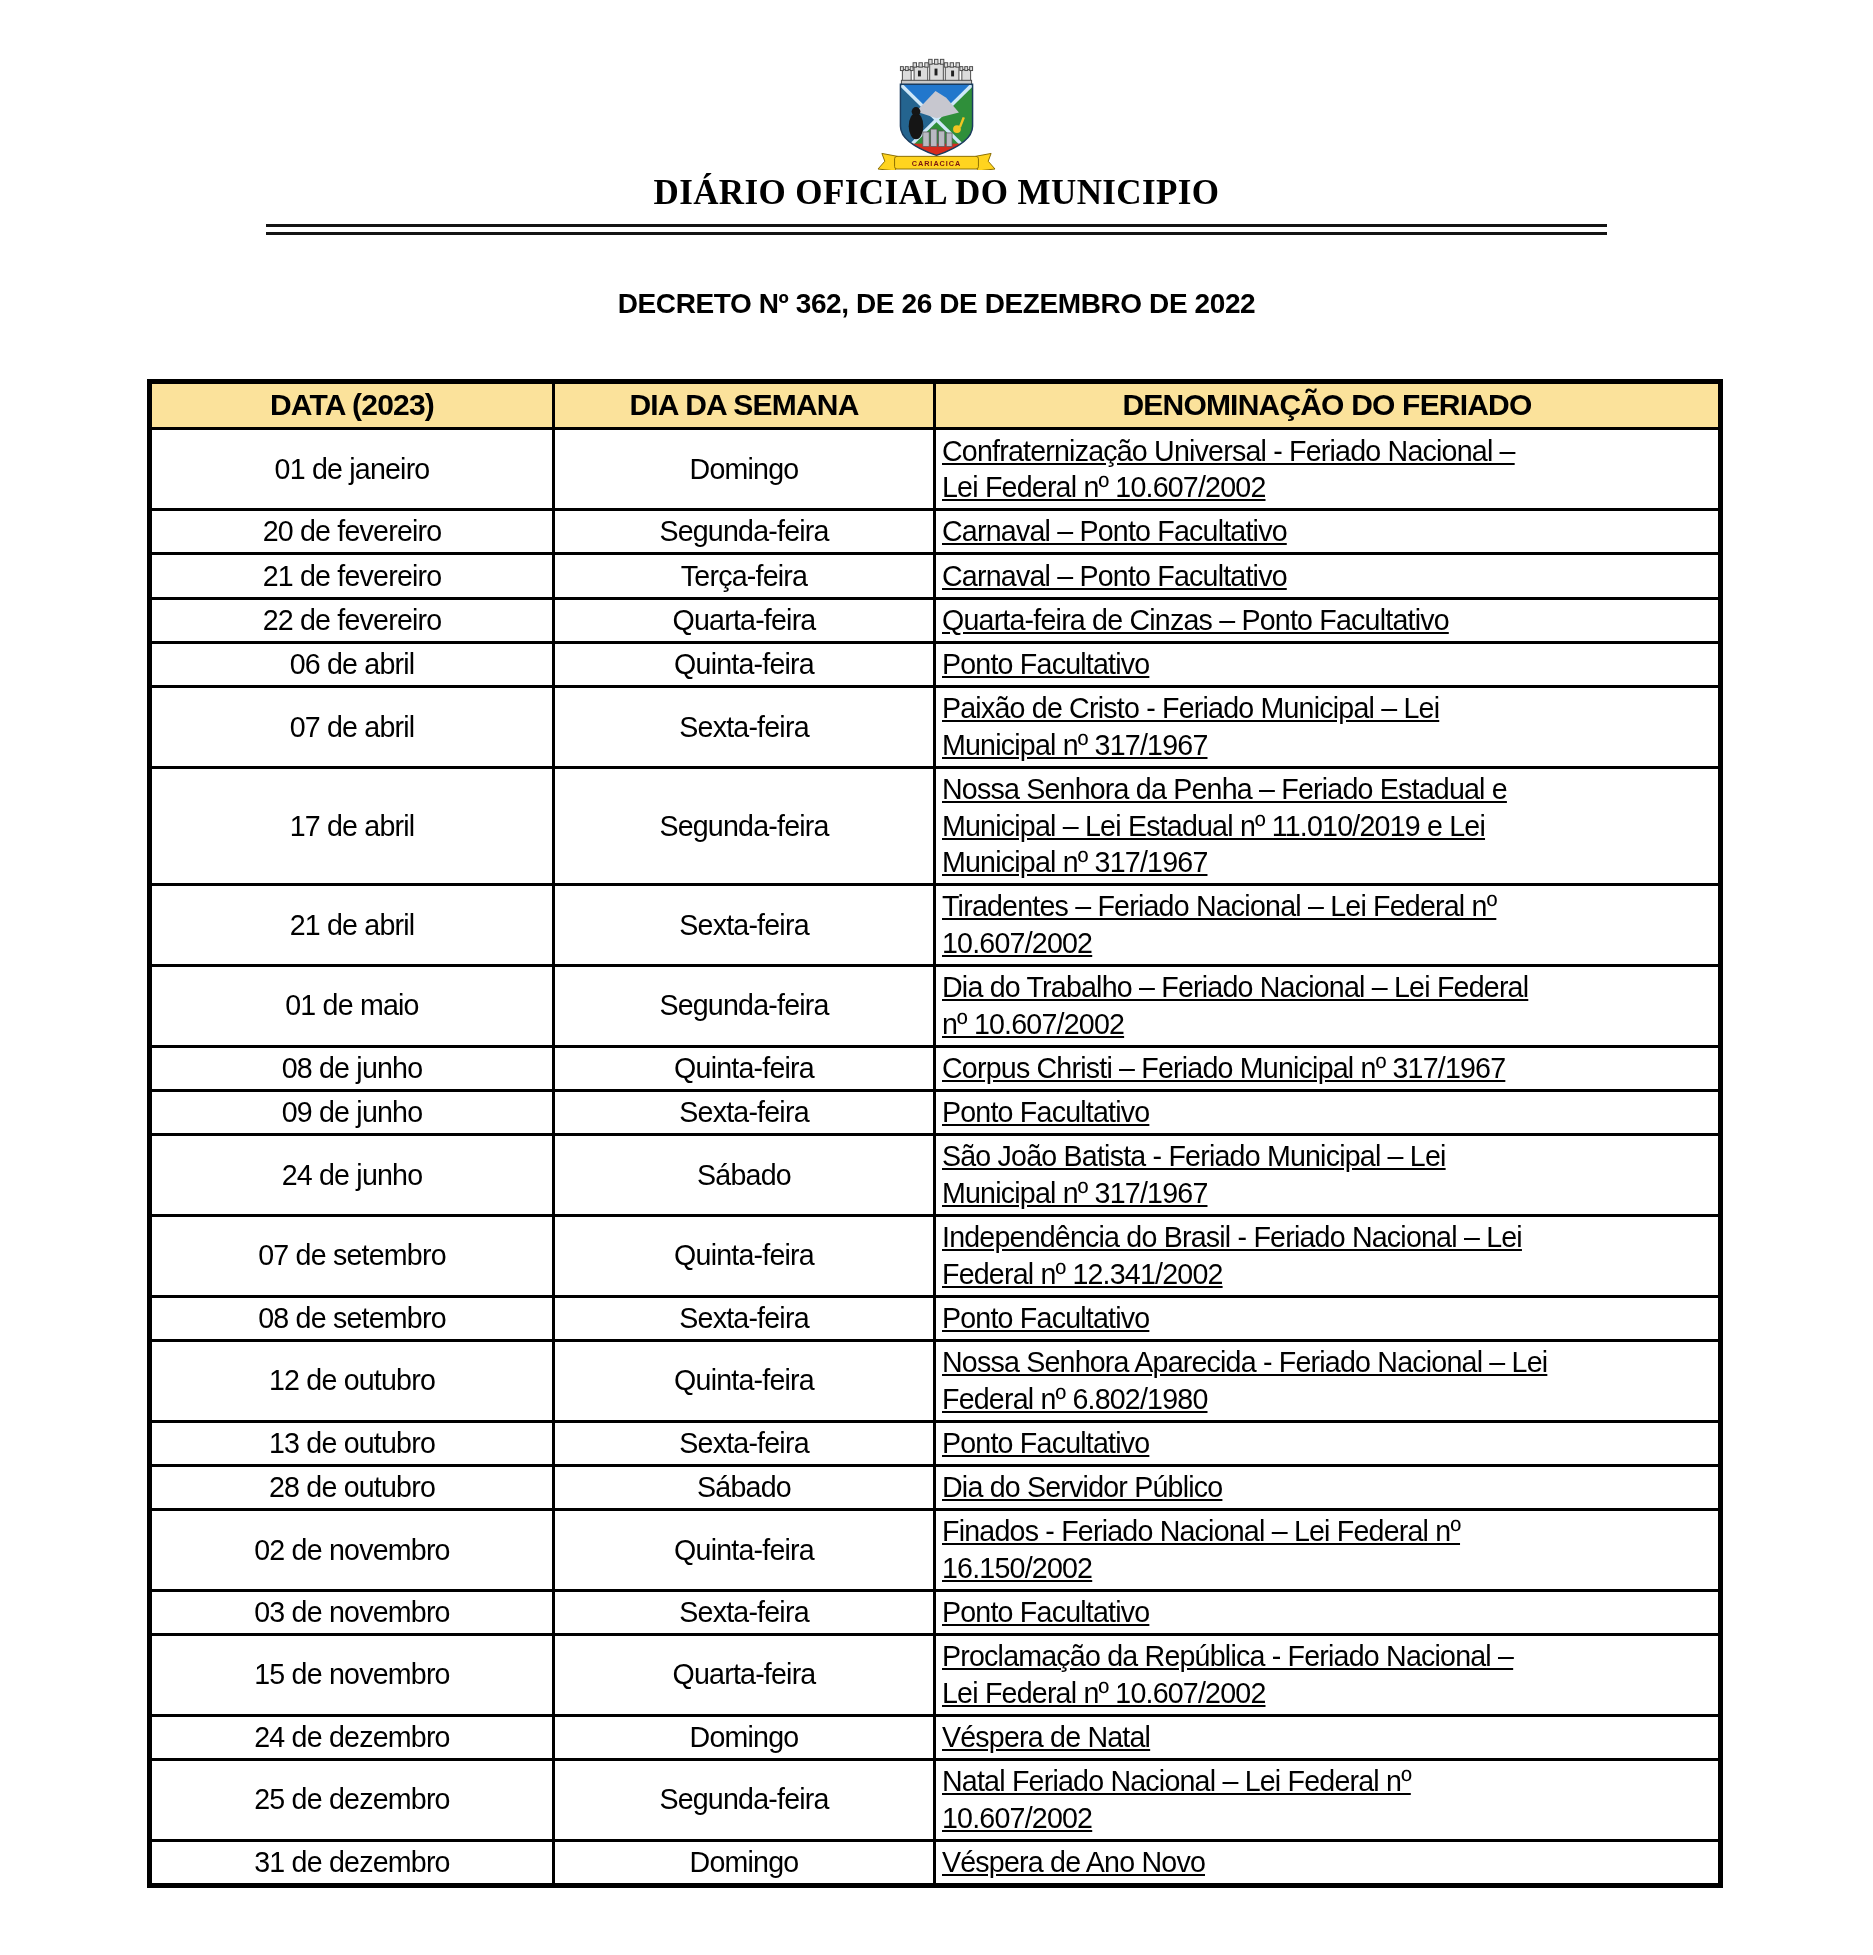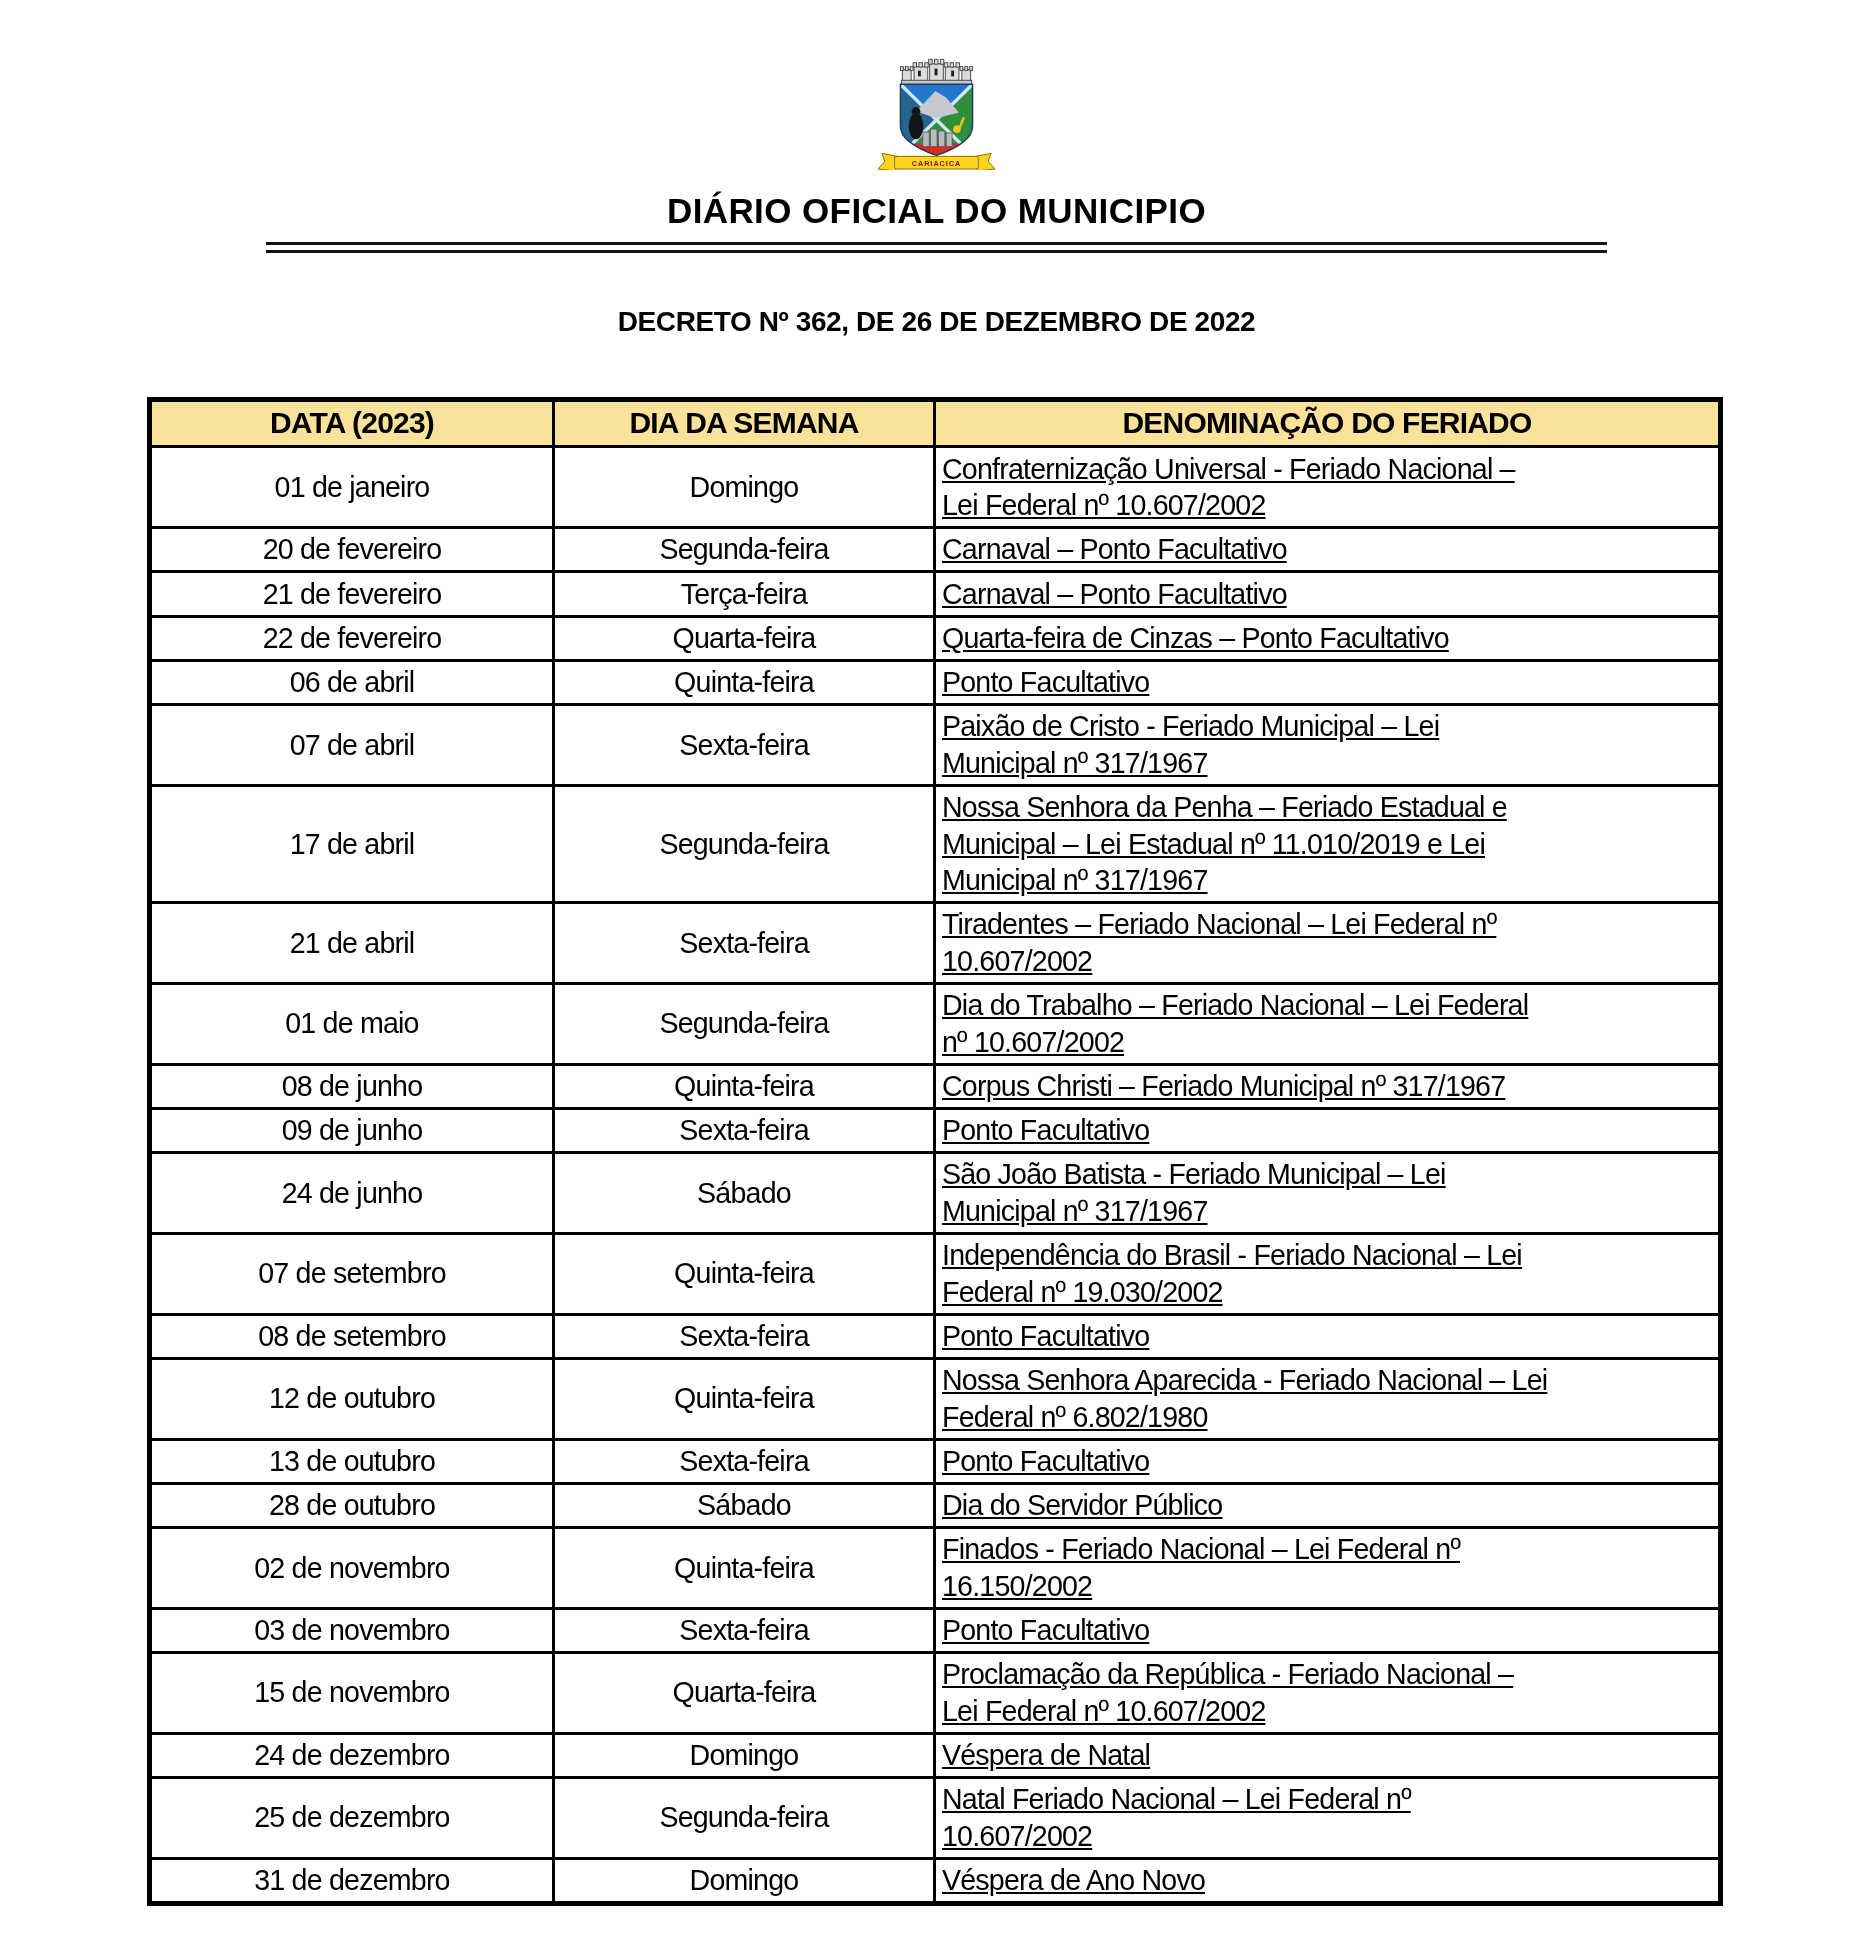--- a/index.html
+++ b/index.html
@@ -4,22 +4,22 @@
 <style>
   html,body{margin:0;padding:0;}
   body{
     width:1873px;height:1955px;background:#ffffff;color:#000;
     font-family:"Liberation Sans","DejaVu Sans",sans-serif;
     overflow:hidden;
   }
   
   .crest{display:block;margin:53px auto 0;width:147px;height:117px;}
   .doc-title{
-    margin:21px 0 0;text-align:center;
-    font-family:Liberation Sans, sans-serif;
+    margin:3px 0 0;text-align:center;
+    font-family:Liberation Serif, serif;
     font-size:35px;font-weight:bold;letter-spacing:0.4px;
   }
   .doc-subtitle{
     margin:3px 0 0;text-align:center;
     font-size:25px;letter-spacing:-0.4px;
   }
   .double-rule{
     width:1341px;margin:10.5px auto 0;height:5.3px;
     border-top:3.8px solid #141414;border-bottom:3px solid #141414;
   }
@@ -202,21 +202,21 @@
         <tr>
           <td class="col-date">24 de junho</td>
           <td class="col-day">Sábado</td>
           <td class="col-holiday">São João Batista - Feriado Municipal – Lei
 Municipal nº 317/1967</td>
         </tr>
         <tr>
           <td class="col-date">07 de setembro</td>
           <td class="col-day">Quinta-feira</td>
           <td class="col-holiday">Independência do Brasil - Feriado Nacional – Lei
-Federal nº 19.030/2002</td>
+Federal nº 12.341/2002</td>
         </tr>
         <tr>
           <td class="col-date">08 de setembro</td>
           <td class="col-day">Sexta-feira</td>
           <td class="col-holiday">Ponto Facultativo</td>
         </tr>
         <tr>
           <td class="col-date">12 de outubro</td>
           <td class="col-day">Quinta-feira</td>
           <td class="col-holiday">Nossa Senhora Aparecida - Feriado Nacional – Lei

